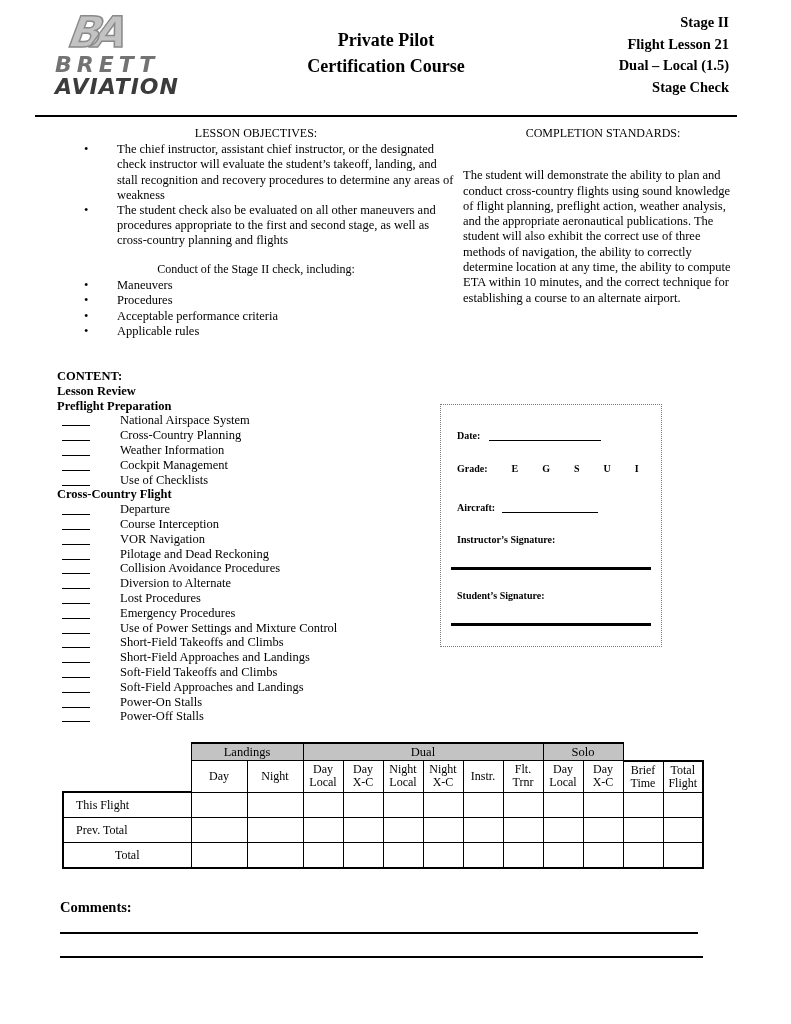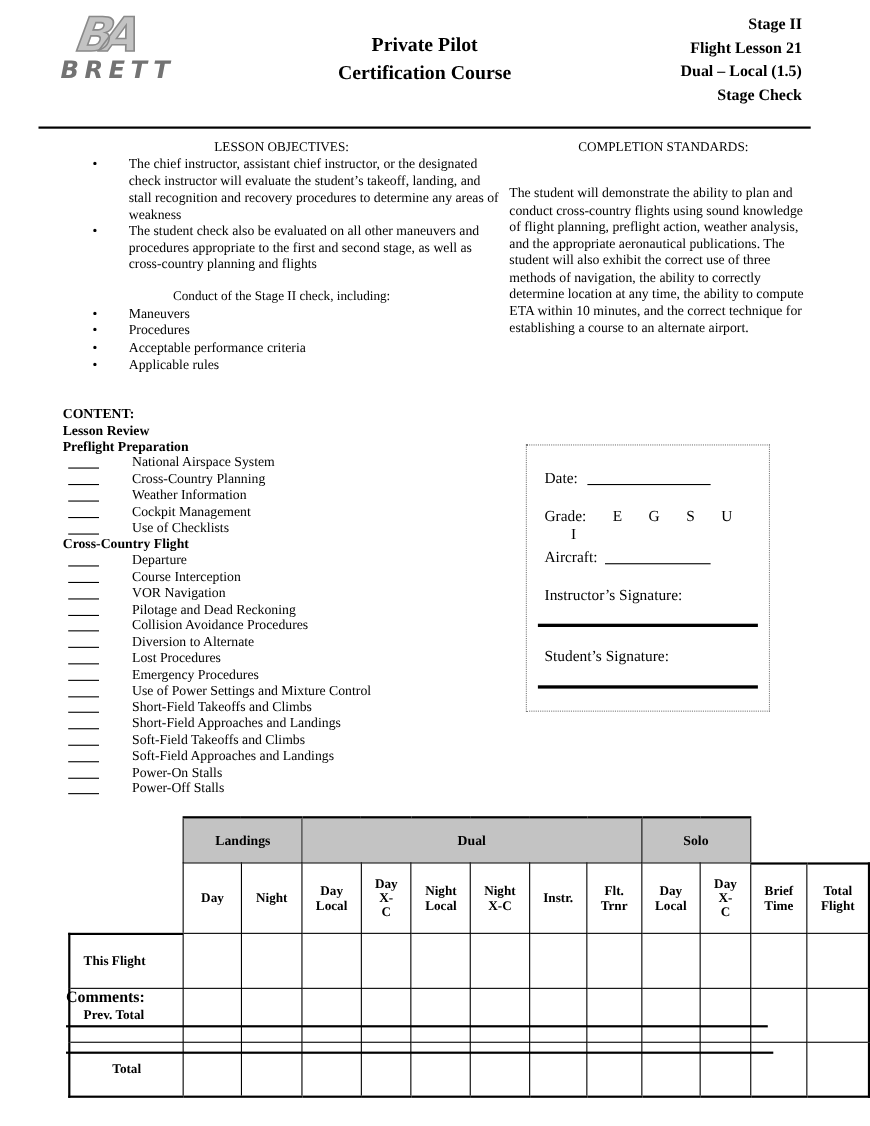--- a/index.html
+++ b/index.html
@@ -42,37 +42,37 @@
   .blist { list-style:none; margin:1px 0 0 0; padding:0; }
   .blist li { position:relative; padding-left:60px; }
   .blist li::before { content:"\2022"; position:absolute; left:27px; top:0; }
   .cs-body { margin-top:27px; }
   .bold-line { font-weight:bold; }
   .chk { padding-left:5px; white-space:nowrap; }
   .chk .blank { display:inline-block; width:28px; height:11px; border-bottom:1px solid #000; margin-right:30px; vertical-align:-2px; }
 
   
   .grade-box {
-    position:absolute; left:478px; top:404px; width:222px; height:243px;
-    border:1px dotted #7a7a7a; box-sizing:border-box; font-weight:normal; font-size:14px;
+    position:absolute; left:440px; top:404px; width:222px; height:243px;
+    border:1px dotted #7a7a7a; box-sizing:border-box; font-weight:bold; font-size:10px;
   }
   .gb-row { position:absolute; left:16px; right:12px; }
   .gb-date { top:22px; } .gb-grade { top:58px; } .gb-aircraft { top:94px; }
   .gb-instr { top:129px; } .gb-student { top:185px; }
   .gb-blank { display:inline-block; border-bottom:1.5px solid #000; height:13px; vertical-align:-2px; }
   .gb-blank-date { width:112px; margin-left:9px; }
   .gb-blank-acft { width:96px; margin-left:7px; }
   .gb-letter { display:inline-block; margin-left:24px; }
   .gb-letter:first-of-type { margin-left:17px; }
   .gb-line { position:absolute; left:10px; right:10px; border-top:3px solid #000; }
   .gb-line1 { top:162px; } .gb-line2 { top:218px; }
 
   
   .ft { position:absolute; left:62px; top:742px; border-collapse:collapse; table-layout:fixed; font-size:12px; }
-  .ft th, .ft td { border:1px solid #000; padding:12px; text-align:center; font-weight:bold; overflow:hidden; }
+  .ft th, .ft td { border:1px solid #000; padding:0; text-align:center; font-weight:normal; overflow:hidden; }
   .ft .grp { background:#c3c3c3; height:16px; font-size:12.5px; }
   .ft .sub { height:30px; line-height:13px; vertical-align:middle; }
   .ft .cl { display:block; }
   .ft .drow td { height:24px; }
   .ft .nb { border:none; background:#ffffff; }
   .bt2 { border-top-width:2px !important; }
   .bb2 { border-bottom-width:2px !important; }
   .bl2 { border-left-width:2px !important; }
   .br2 { border-right-width:2px !important; }
   .lab-l { text-align:left !important; padding-left:12px !important; }
@@ -84,20 +84,21 @@
   .cline2 { top:956px; width:643px; border-top-width:2px; }
 </style>
 </head>
 <body>
 
 <div class="page">
 
   <div class="logo">
     <div class="logo-ba">BA</div>
     <div class="logo-brett">BRETT</div>
+    <div class="logo-aviation">AVIATION</div>
   </div>
 
   <div class="htitle">
     <div>Private Pilot</div>
     <div>Certification Course</div>
   </div>
 
   <div class="hmeta">
     <div>Stage II</div>
     <div>Flight Lesson 21</div>

